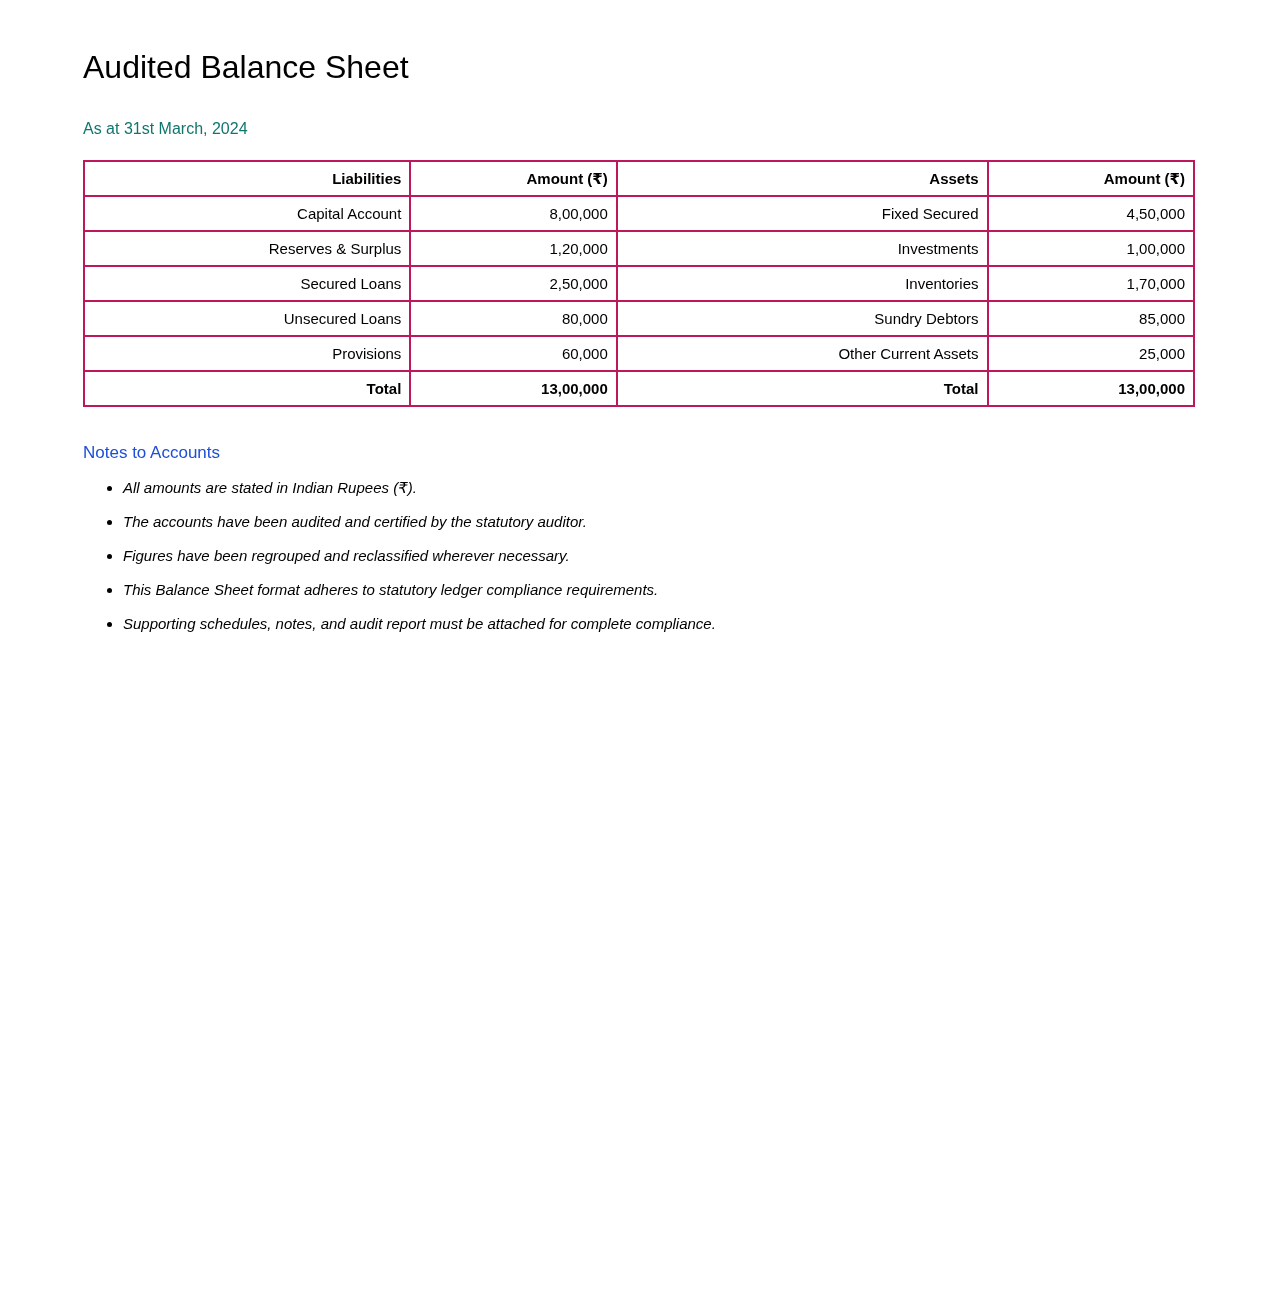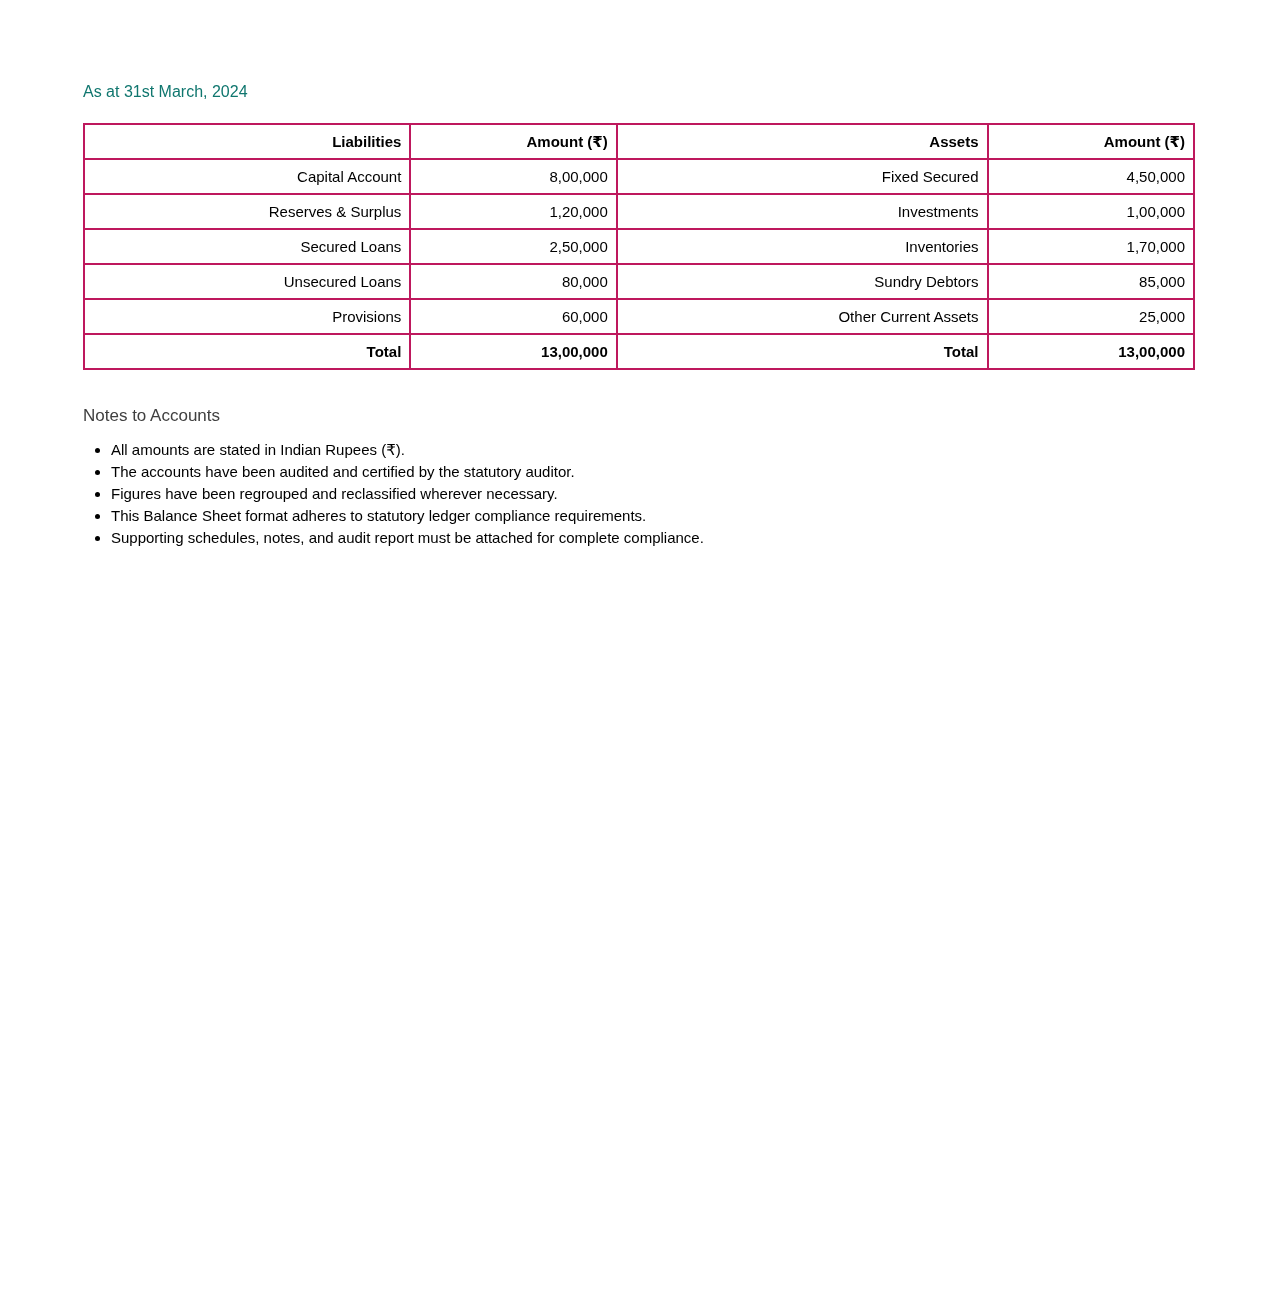--- a/index.html
+++ b/index.html
@@ -52,38 +52,40 @@
     font-weight: 700;
   }
   table.bs-table tr.total-row td {
     font-weight: 700;
   }
   h3.notes-heading {
     font-size: 17px;
     font-weight: 400;
     margin: 36px 0 0 0;
     line-height: 20px;
-    color: #404040;
+    color: #1d4ed8;
   }
   ul.notes-list {
     margin: 15px 0 0 0;
     padding: 0 0 0 24px;
     font-size: 15px;
     line-height: 18px;
   }
   ul.notes-list li {
-    margin: 4px;
+    margin: 16px;
     padding: 0;
+    font-style: italic;
   }
 </style>
 </head>
 <body>
 
 <div class="page">
 
+  <h1 class="title">Audited Balance Sheet</h1>
 
   <p class="subtitle">As at 31st March, 2024</p>
 
   <table class="bs-table">
     <colgroup>
       <col style="width:29.4%">
       <col style="width:18.6%">
       <col style="width:33.4%">
       <col style="width:18.6%">
     </colgroup>

